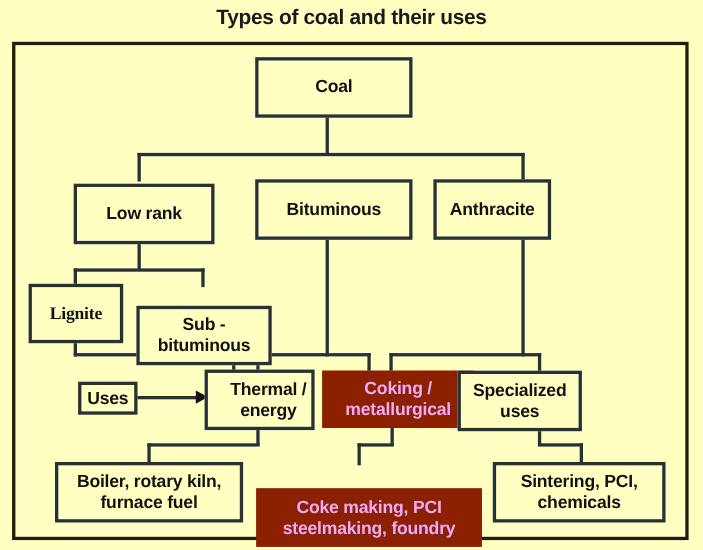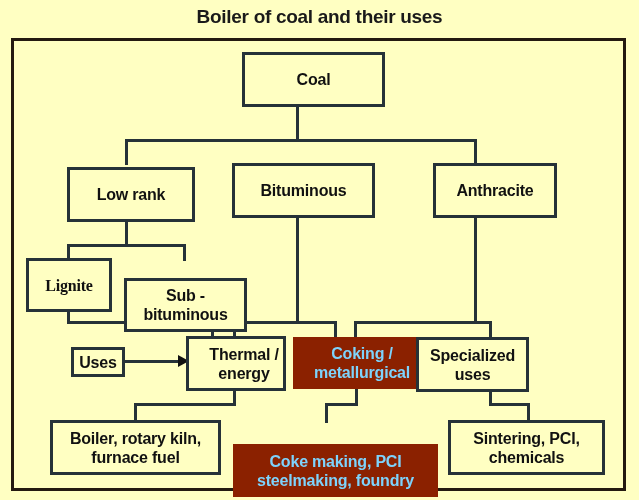--- a/index.html
+++ b/index.html
@@ -14,32 +14,32 @@
   .frame {
     position:absolute; left:11px; top:38px; width:615px; height:453px;
     border:3px solid #241a10; box-sizing:border-box;
   }
   .box {
     position:absolute; box-sizing:border-box; border:3px solid #263238;
     background:#ffffc2; display:flex; align-items:center; justify-content:center;
     text-align:center; font-weight:bold; font-size:16px; color:#111; line-height:19px;
     letter-spacing:-0.2px;
   }
-  .box.dark { background:#8b2100; border-color:#8b2100; color:#7dd3fc; }
+  .box.dark { background:#8b2100; border-color:#8b2100; color:#f0abfc; }
   .line { position:absolute; background:#263238; }
   .arrow {
     position:absolute; width:0; height:0;
     border-top:6px solid transparent; border-bottom:6px solid transparent;
     border-left:11px solid #111;
   }
 </style>
 </head>
 <body>
 
-<div class="title">Boiler of coal and their uses</div>
+<div class="title">Types of coal and their uses</div>
 <div class="frame"></div>
 
 <div class="line" style="left:296px;top:104px;width:3px;height:37px;"></div>
 <div class="line" style="left:125px;top:139px;width:352px;height:3px;"></div>
 <div class="line" style="left:125px;top:139px;width:3px;height:26px;"></div>
 <div class="line" style="left:474px;top:139px;width:3px;height:26px;"></div>
 <div class="line" style="left:125px;top:216px;width:3px;height:30px;"></div>
 <div class="line" style="left:67px;top:244px;width:119px;height:3px;"></div>
 <div class="line" style="left:67px;top:244px;width:3px;height:17px;"></div>
 <div class="line" style="left:183px;top:244px;width:3px;height:17px;"></div>
@@ -60,24 +60,24 @@
 <div class="line" style="left:233px;top:388px;width:3px;height:17px;"></div>
 <div class="line" style="left:134px;top:403px;width:102px;height:3px;"></div>
 <div class="line" style="left:134px;top:403px;width:3px;height:20px;"></div>
 <div class="line" style="left:355px;top:388px;width:3px;height:17px;"></div>
 <div class="line" style="left:325px;top:403px;width:33px;height:3px;"></div>
 <div class="line" style="left:325px;top:403px;width:3px;height:20px;"></div>
 <div class="line" style="left:489px;top:390px;width:3px;height:15px;"></div>
 <div class="line" style="left:489px;top:403px;width:41px;height:3px;"></div>
 <div class="line" style="left:527px;top:403px;width:3px;height:20px;"></div>
 
-<div class="box" style="left:242px;top:52px;width:143px;height:55px;">Coal</div>
+<div class="box" style="left:232px;top:52px;width:143px;height:55px;">Coal</div>
 <div class="box" style="left:67px;top:167px;width:128px;height:55px;text-align:right;">Low rank</div>
 <div class="box" style="left:232px;top:163px;width:143px;height:55px;">Bituminous</div>
-<div class="box" style="left:433px;top:163px;width:124px;height:55px;text-align:right;">Anthracite</div>
+<div class="box" style="left:394px;top:163px;width:107px;height:55px;text-align:right;">Anthracite</div>
 <div class="box" style="left:26px;top:258px;width:86px;height:54px;font-family:Liberation Serif, serif;">Lignite</div>
 <div class="box" style="left:124px;top:258px;width:123px;height:54px;white-space:pre-line;margin-top:20px;">Sub -
 bituminous</div>
 <div class="box" style="left:71px;top:347px;width:54px;height:30px;">Uses</div>
 <div class="box" style="left:186px;top:336px;width:100px;height:55px;white-space:pre-line;padding-left:16px;">Thermal /
 energy</div>
 <div class="box dark" style="left:293px;top:337px;width:138px;height:52px;white-space:pre-line;">Coking /
 metallurgical</div>
 <div class="box" style="left:416px;top:337px;width:113px;height:55px;white-space:pre-line;">Specialized
 uses</div>

